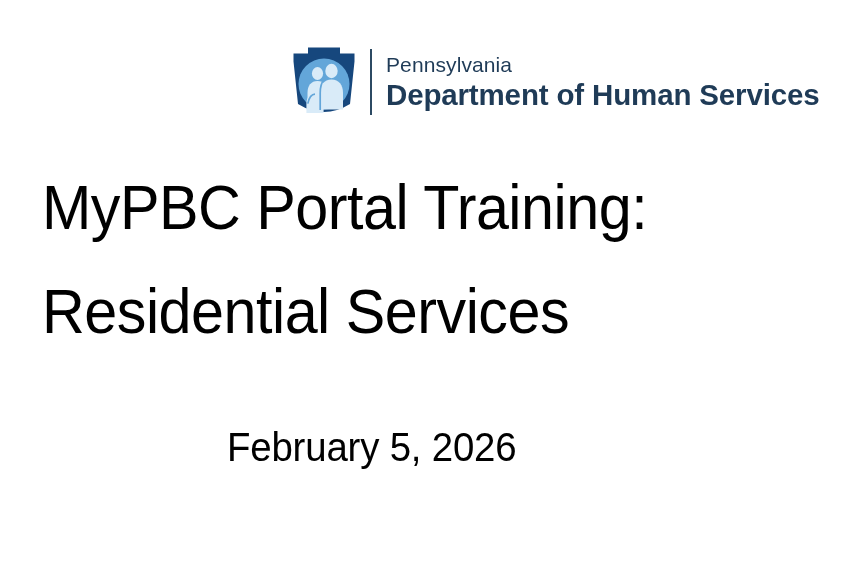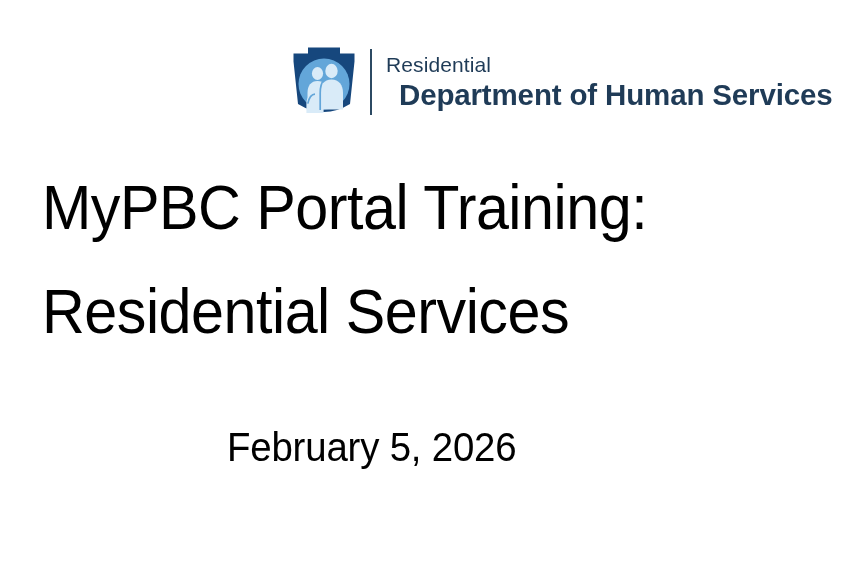--- a/index.html
+++ b/index.html
@@ -64,21 +64,20 @@
     white-space: nowrap;
   }
 
   .logo-line-2 {
     font-family: "Liberation Sans", sans-serif;
     font-size: 29.5px;
     font-weight: 700;
     color: #1f3b57;
     letter-spacing: -0.15px;
     white-space: nowrap;
-    margin-left: 13px;
   }
 
   
   .title-block {
     position: absolute;
     left: 42px;
     top: 155px;
     width: 790px;
   }
 
@@ -149,21 +148,21 @@
         <path d="M38.2 35.8 C35.2 38.6 34.2 43 34.2 49 L34.2 66"></path>
         <path d="M21.8 59.6 C23.3 52.8 25.6 50.2 29 50.2"></path>
       </g>
 
       <path d="M12 60 Q38 76 64 60 L64 62.5 Q38 78 12 62.5 Z" fill="#16477d" opacity="0"></path>
     </svg>
 
     <div class="logo-divider"></div>
 
     <div class="logo-words">
-      <div class="logo-line-1">Residential</div>
+      <div class="logo-line-1">Pennsylvania</div>
       <div class="logo-line-2">Department of Human Services</div>
     </div>
 
   </div>
 
   <div class="title-block">
     <div class="title-line">MyPBC Portal Training:</div>
     <div class="title-line">Residential Services</div>
   </div>
 

